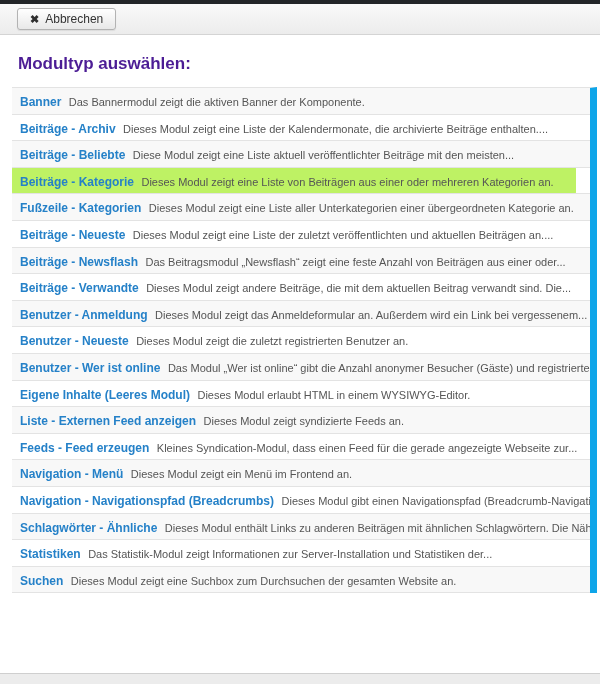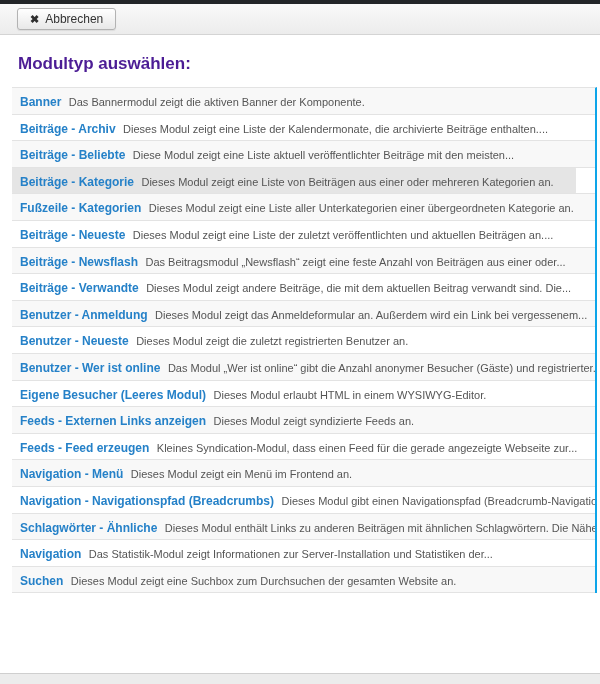--- a/index.html
+++ b/index.html
@@ -27,36 +27,36 @@
     font-size:12px; color:#333; cursor:pointer;
   }
   .x-icon { font-size:11px; font-weight:bold; color:#2f2f2f; line-height:1; }
   .content { padding:0 3px 0 12px; }
   .page-title {
     font-size:17px; font-weight:bold; color:#4c1d95;
     line-height:22px; margin:18px 0 12px 6px;
   }
   .module-list {
     border-top:1px solid #e3e3e3;
-    border-right:2px solid #0ea5e9;
+    border-right:7px solid #0ea5e9;
   }
   .row {
     height:26.6px; line-height:26.6px;
     border-bottom:1px solid #e3e3e3;
     padding-left:8px;
     white-space:nowrap; overflow:hidden;
     cursor:pointer;
   }
   .row:nth-child(odd) { background:#f8f8f8; }
   .row .name {
     color:#2581c8; font-weight:bold; font-size:12px; text-decoration:none;
   }
   .row .desc { color:#555; font-size:11px; margin-left:3px; }
   .row.highlighted .cell {
-    background:#e5e5e5;
+    background:#bef264;
     border-radius:2px;
     padding:5px 22px 5px 8px;
     margin-left:-8px;
   }
   .footer-bar {
     position:absolute; left:0; bottom:0; width:600px; height:11px;
     background:#ececec; border-top:1px solid #cfcfcf;
   }
 </style>
 </head>
@@ -78,24 +78,24 @@
       <div class="row"><span class="cell"><a class="name">Beiträge - Archiv</a> <span class="desc">Dieses Modul zeigt eine Liste der Kalendermonate, die archivierte Beiträge enthalten....</span></span></div>
       <div class="row"><span class="cell"><a class="name">Beiträge - Beliebte</a> <span class="desc">Diese Modul zeigt eine Liste aktuell veröffentlichter Beiträge mit den meisten...</span></span></div>
       <div class="row highlighted"><span class="cell"><a class="name">Beiträge - Kategorie</a> <span class="desc">Dieses Modul zeigt eine Liste von Beiträgen aus einer oder mehreren Kategorien an.</span></span></div>
       <div class="row"><span class="cell"><a class="name">Fußzeile - Kategorien</a> <span class="desc">Dieses Modul zeigt eine Liste aller Unterkategorien einer übergeordneten Kategorie an.</span></span></div>
       <div class="row"><span class="cell"><a class="name">Beiträge - Neueste</a> <span class="desc">Dieses Modul zeigt eine Liste der zuletzt veröffentlichten und aktuellen Beiträgen an....</span></span></div>
       <div class="row"><span class="cell"><a class="name">Beiträge - Newsflash</a> <span class="desc">Das Beitragsmodul „Newsflash“ zeigt eine feste Anzahl von Beiträgen aus einer oder...</span></span></div>
       <div class="row"><span class="cell"><a class="name">Beiträge - Verwandte</a> <span class="desc">Dieses Modul zeigt andere Beiträge, die mit dem aktuellen Beitrag verwandt sind. Die...</span></span></div>
       <div class="row"><span class="cell"><a class="name">Benutzer - Anmeldung</a> <span class="desc">Dieses Modul zeigt das Anmeldeformular an. Außerdem wird ein Link bei vergessenem...</span></span></div>
       <div class="row"><span class="cell"><a class="name">Benutzer - Neueste</a> <span class="desc">Dieses Modul zeigt die zuletzt registrierten Benutzer an.</span></span></div>
       <div class="row"><span class="cell"><a class="name">Benutzer - Wer ist online</a> <span class="desc">Das Modul „Wer ist online“ gibt die Anzahl anonymer Besucher (Gäste) und registrierter...</span></span></div>
-      <div class="row"><span class="cell"><a class="name">Eigene Besucher (Leeres Modul)</a> <span class="desc">Dieses Modul erlaubt HTML in einem WYSIWYG-Editor.</span></span></div>
-      <div class="row"><span class="cell"><a class="name">Feeds - Externen Links anzeigen</a> <span class="desc">Dieses Modul zeigt syndizierte Feeds an.</span></span></div>
+      <div class="row"><span class="cell"><a class="name">Eigene Inhalte (Leeres Modul)</a> <span class="desc">Dieses Modul erlaubt HTML in einem WYSIWYG-Editor.</span></span></div>
+      <div class="row"><span class="cell"><a class="name">Liste - Externen Feed anzeigen</a> <span class="desc">Dieses Modul zeigt syndizierte Feeds an.</span></span></div>
       <div class="row"><span class="cell"><a class="name">Feeds - Feed erzeugen</a> <span class="desc">Kleines Syndication-Modul, dass einen Feed für die gerade angezeigte Webseite zur...</span></span></div>
       <div class="row"><span class="cell"><a class="name">Navigation - Menü</a> <span class="desc">Dieses Modul zeigt ein Menü im Frontend an.</span></span></div>
       <div class="row"><span class="cell"><a class="name">Navigation - Navigationspfad (Breadcrumbs)</a> <span class="desc">Dieses Modul gibt einen Navigationspfad (Breadcrumb-Navigation) zur aktuellen Seite aus.</span></span></div>
       <div class="row"><span class="cell"><a class="name">Schlagwörter - Ähnliche</a> <span class="desc">Dieses Modul enthält Links zu anderen Beiträgen mit ähnlichen Schlagwörtern. Die Nähe...</span></span></div>
-      <div class="row"><span class="cell"><a class="name">Navigation</a> <span class="desc">Das Statistik-Modul zeigt Informationen zur Server-Installation und Statistiken der...</span></span></div>
+      <div class="row"><span class="cell"><a class="name">Statistiken</a> <span class="desc">Das Statistik-Modul zeigt Informationen zur Server-Installation und Statistiken der...</span></span></div>
       <div class="row"><span class="cell"><a class="name">Suchen</a> <span class="desc">Dieses Modul zeigt eine Suchbox zum Durchsuchen der gesamten Website an.</span></span></div>
     </div>
 </div>
 
 <div class="footer-bar"></div>
 
 </body></html>

